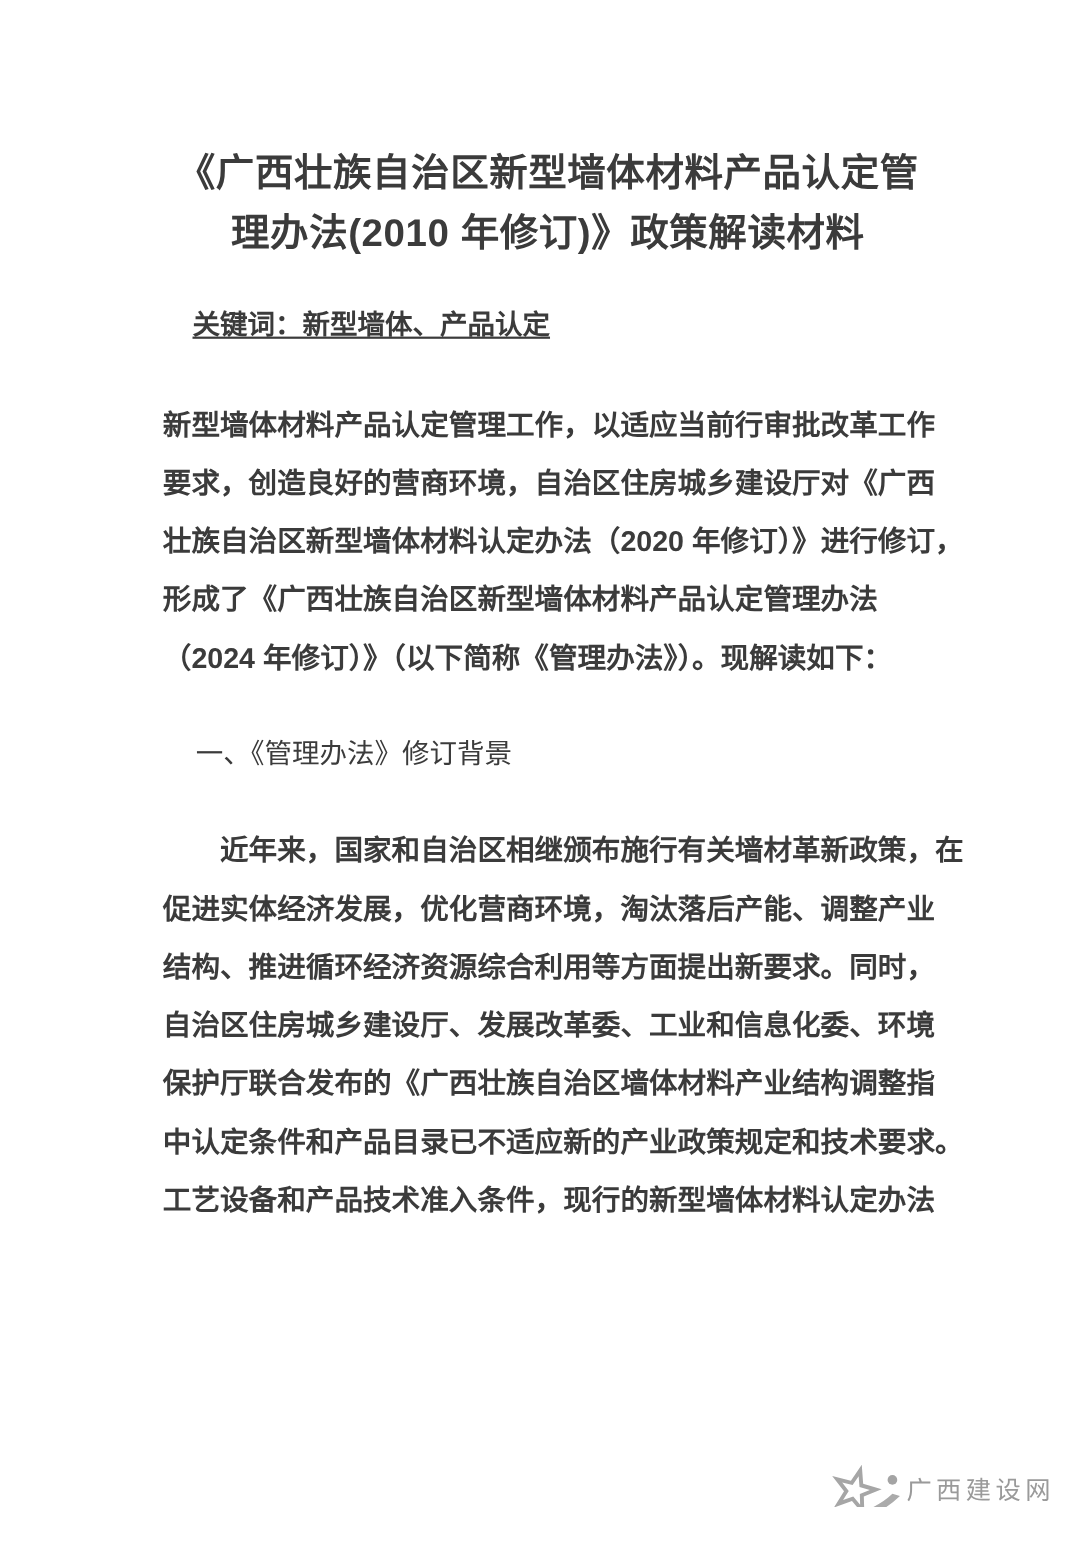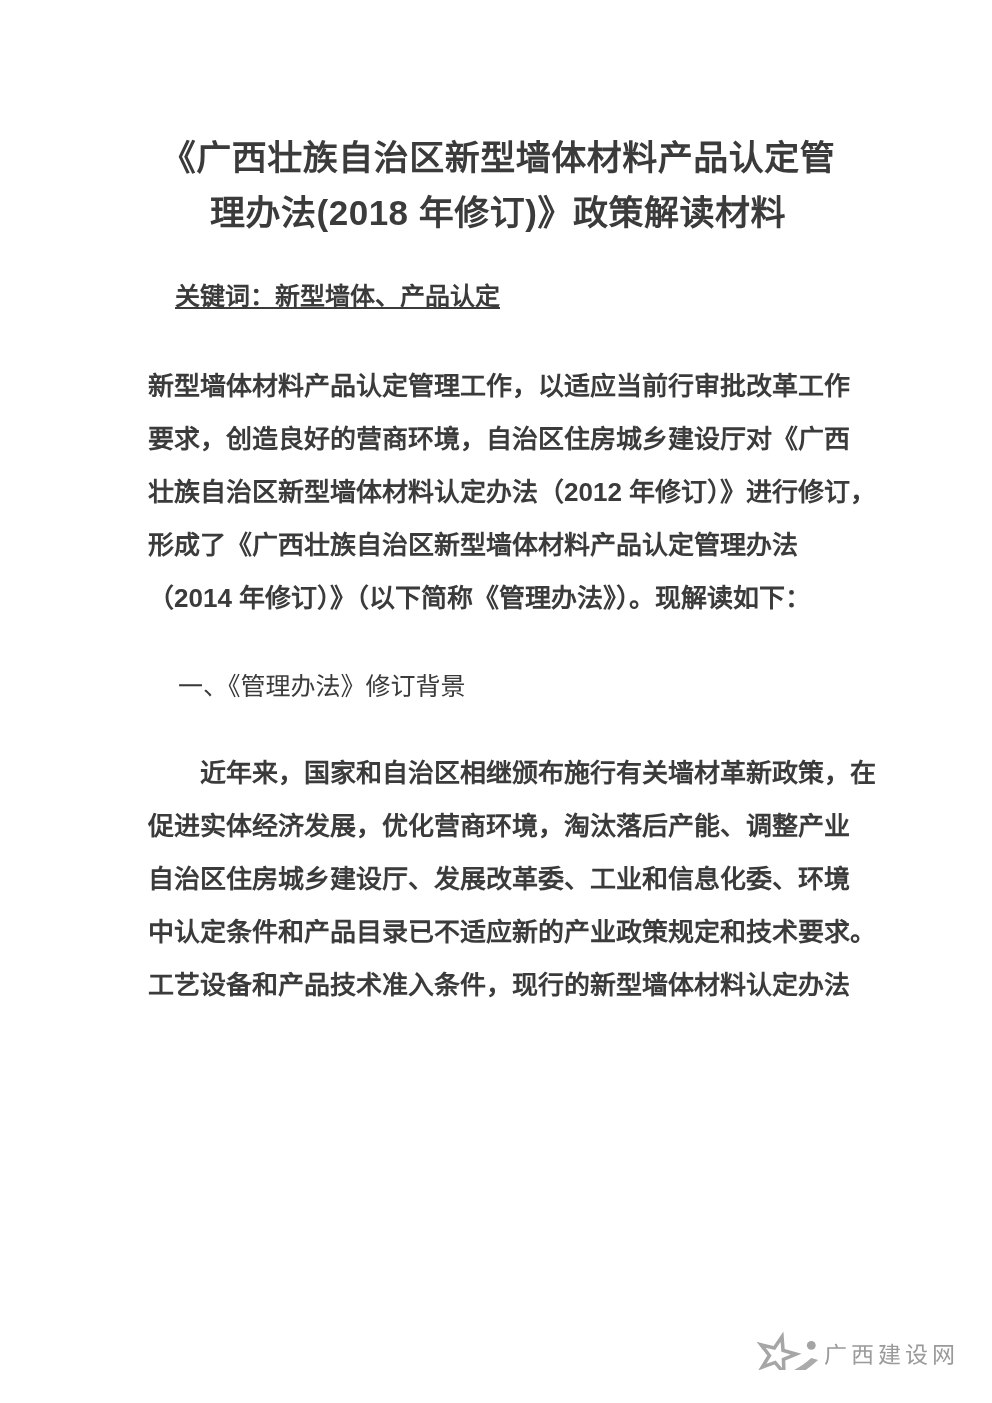--- a/index.html
+++ b/index.html
@@ -101,39 +101,41 @@
   }
 </style>
 </head>
 <body>
 
 <div class="page">
   <div class="content">
 
     <h1 class="doc-title">
       <div>《广西壮族自治区新型墙体材料产品认定管</div>
-      <div>理办法(2018 年修订)》政策解读材料</div>
+      <div>理办法(2010 年修订)》政策解读材料</div>
     </h1>
 
     <div class="keywords">关键词：新型墙体、产品认定</div>
 
     <div class="paragraph p1">
       <div class="line">新型墙体材料产品认定管理工作，以适应当前行审批改革工作</div>
       <div class="line">要求，创造良好的营商环境，自治区住房城乡建设厅对《广西</div>
-      <div class="line">壮族自治区新型墙体材料认定办法（2012 年修订）》进行修订，</div>
+      <div class="line">壮族自治区新型墙体材料认定办法（2020 年修订）》进行修订，</div>
       <div class="line">形成了《广西壮族自治区新型墙体材料产品认定管理办法</div>
-      <div class="line">（2014 年修订）》（以下简称《管理办法》）。现解读如下：</div>
+      <div class="line">（2024 年修订）》（以下简称《管理办法》）。现解读如下：</div>
     </div>
 
     <div class="section-heading">一、《管理办法》修订背景</div>
 
     <div class="paragraph p2">
       <div class="line indent">近年来，国家和自治区相继颁布施行有关墙材革新政策，在</div>
       <div class="line">促进实体经济发展，优化营商环境，淘汰落后产能、调整产业</div>
+      <div class="line">结构、推进循环经济资源综合利用等方面提出新要求。同时，</div>
       <div class="line">自治区住房城乡建设厅、发展改革委、工业和信息化委、环境</div>
+      <div class="line">保护厅联合发布的《广西壮族自治区墙体材料产业结构调整指</div>
       <div class="line">中认定条件和产品目录已不适应新的产业政策规定和技术要求。</div>
       <div class="line">工艺设备和产品技术准入条件，现行的新型墙体材料认定办法</div>
     </div>
 
   </div>
 
   <div class="watermark">
     <span class="star-wrap">
       <svg width="88" height="66" viewBox="0 0 90 66" xmlns="http://www.w3.org/2000/svg">
 

